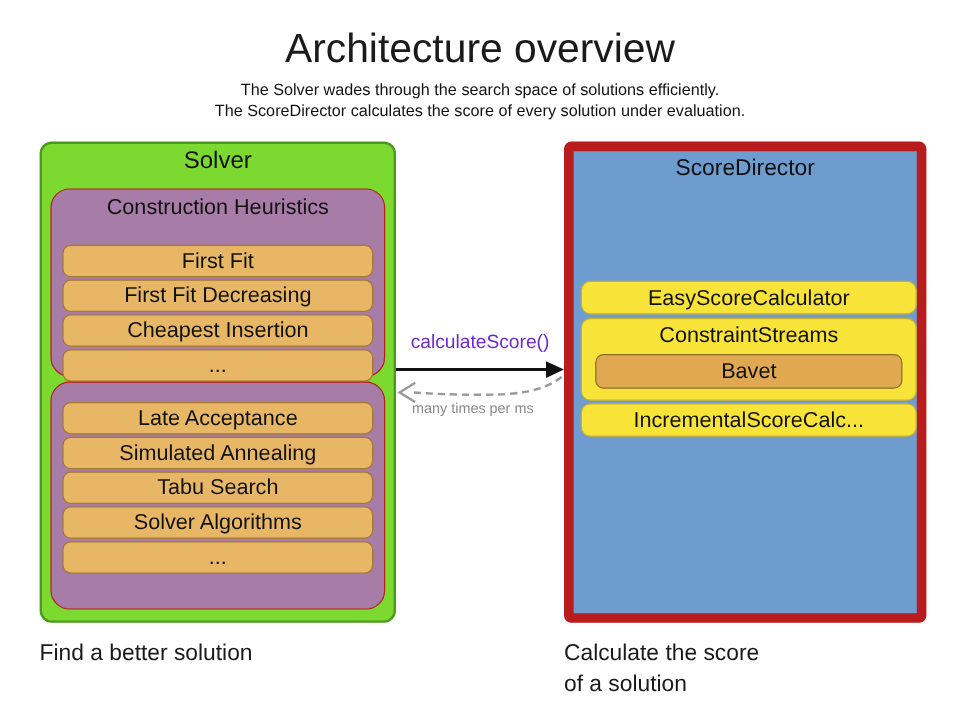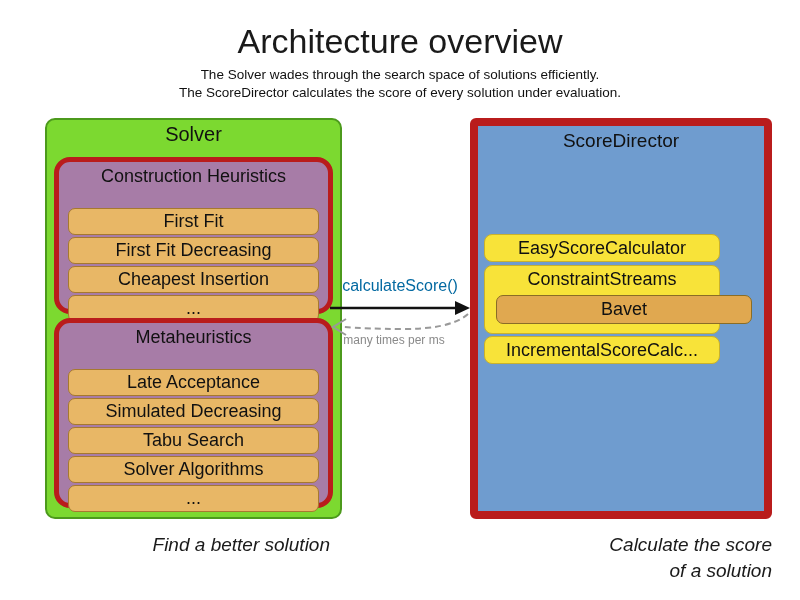--- a/index.html
+++ b/index.html
@@ -20,30 +20,30 @@
     position: absolute; left: 0; width: 100%;
     text-align: center; font-size: 13.5px; color: #111111;
   }
   .subtitle.l1 { top: 67px; }
   .subtitle.l2 { top: 85px; }
 
   
   .solver-box {
     position: absolute; left: 33px; top: 118px; width: 297px; height: 401px;
     box-sizing: border-box;
-    background: #7cd930; border: 2px solid #4c9a1c; border-radius: 10px; margin-left: 12px;
+    background: #7cd930; border: 2px solid #4c9a1c; border-radius: 10px;
   }
   .solver-title {
     position: absolute; top: 3px; left: 0; width: 100%;
     text-align: center; font-size: 20px;
   }
   .group-box {
     position: absolute; left: 7px; width: 279px;
     box-sizing: border-box;
-    background: #a77ca7; border: 5px solid #b91c1c; border-radius: 16px;
+    background: #a77ca7; border: 1px solid #b91c1c; border-radius: 16px;
   }
   .group-box.construction { top: 37px; height: 157px; }
   .group-box.metaheuristics { top: 198px; height: 190px; }
   .group-title {
     text-align: center; font-size: 18px; padding-top: 4px; padding-bottom: 5px;
   }
   .group-items { padding: 16px 9px; }
   .algo-item {
     box-sizing: border-box; height: 27px; margin-bottom: 2px;
     background: #e8b766; border: 1px solid #a6792f; border-radius: 7px;
@@ -55,51 +55,51 @@
   .score-box {
     position: absolute; left: 470px; top: 118px; width: 302px; height: 401px;
     box-sizing: border-box;
     background: #6f9ccf; border: 8px solid #b91c1c; border-radius: 6px;
   }
   .score-title {
     position: absolute; top: 4px; left: 0; width: 100%;
     text-align: center; font-size: 19px;
   }
   .calc-box {
-    position: absolute; left: 6px; width: 236px;
+    position: absolute; left: 6px; width: 280px;
     box-sizing: border-box;
     background: #f8e339; border: 1px solid #c9b12c; border-radius: 8px;
     font-size: 18px; text-align: center;
   }
   .calc-box.easy { top: 108px; height: 28px; line-height: 27px; }
   .calc-box.constraint { top: 139px; height: 69px; }
   .calc-box.constraint .calc-label { line-height: 27px; height: 27px; }
   .calc-box.incremental { top: 210px; height: 28px; line-height: 27px; }
   .bavet-box {
     position: absolute; left: 11px; top: 29px; width: 256px; height: 29px;
     box-sizing: border-box;
     background: #e0a850; border: 1px solid #8a6d26; border-radius: 7px;
     font-size: 18px; line-height: 27px; text-align: center;
   }
 
   
   .arrow-svg { position: absolute; left: 330px; top: 272px; width: 140px; height: 80px; }
   .call-label {
     position: absolute; left: 328px; top: 277px; width: 144px;
-    text-align: center; font-size: 16px; color: #0369a1;
+    text-align: center; font-size: 16px; color: #6d28d9;
   }
   .freq-label {
     position: absolute; left: 328px; top: 333px; width: 132px;
     text-align: center; font-size: 12px; color: #8a8a8a;
   }
 
   
   .caption {
     position: absolute; top: 532px;
-    text-align: right; font-size: 19px; line-height: 26px; color: #1a1a1a; font-style: italic;
+    text-align: left; font-size: 19px; line-height: 26px; color: #1a1a1a;
   }
   .caption.left { left: 33px; width: 297px; }
   .caption.right { left: 470px; width: 302px; }
 </style>
 </head>
 <body>
 
 <div class="stage">
 
   <div class="title">Architecture overview</div>
@@ -113,24 +113,23 @@
       <div class="group-title">Construction Heuristics</div>
       <div class="group-items">
         <div class="algo-item">First Fit</div>
         <div class="algo-item">First Fit Decreasing</div>
         <div class="algo-item">Cheapest Insertion</div>
         <div class="algo-item">...</div>
       </div>
     </div>
 
     <div class="group-box metaheuristics">
-      <div class="group-title">Metaheuristics</div>
       <div class="group-items">
         <div class="algo-item">Late Acceptance</div>
-        <div class="algo-item">Simulated Decreasing</div>
+        <div class="algo-item">Simulated Annealing</div>
         <div class="algo-item">Tabu Search</div>
         <div class="algo-item">Solver Algorithms</div>
         <div class="algo-item">...</div>
       </div>
     </div>
   </div>
 
   <div class="score-box">
     <div class="score-title">ScoreDirector</div>
 

